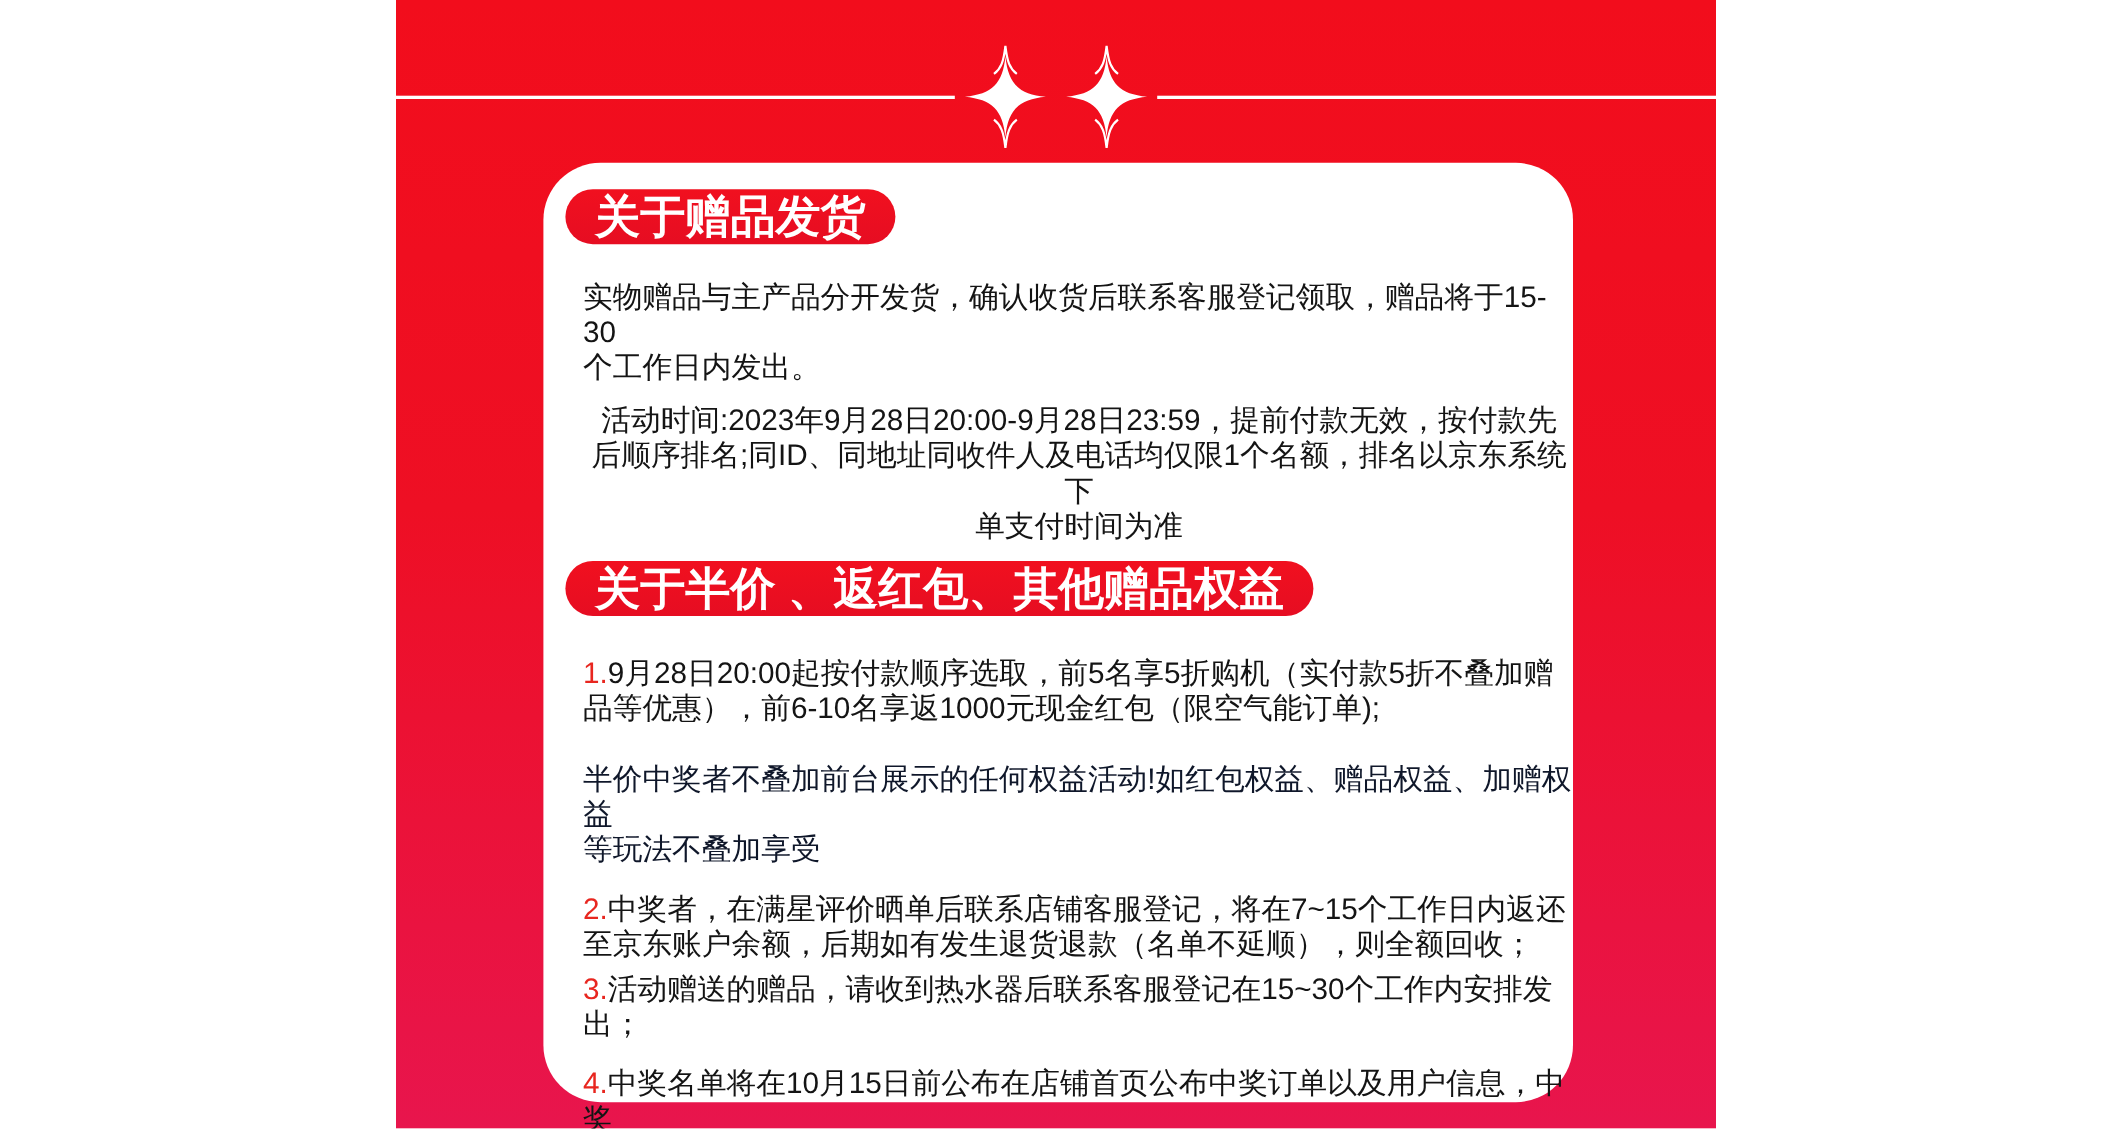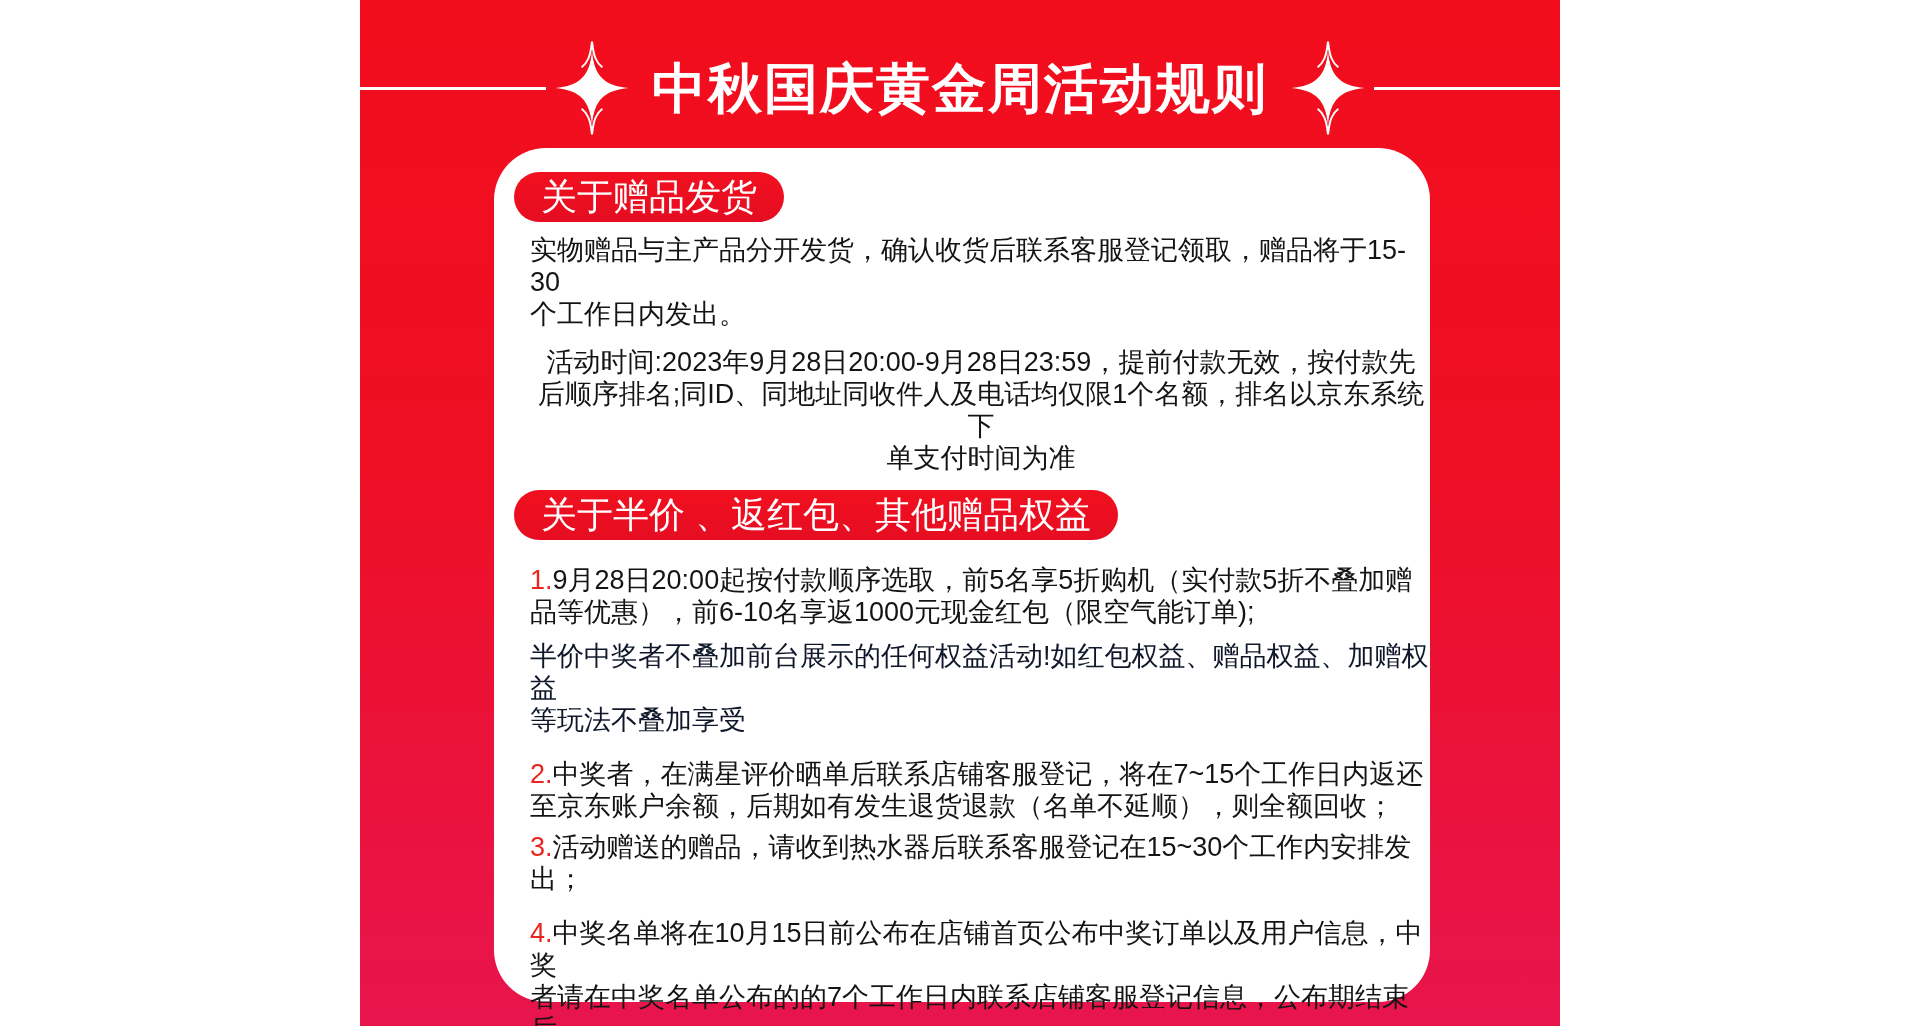--- a/index.html
+++ b/index.html
@@ -48,22 +48,22 @@
     padding: 24px 0 0 36px;
   }
 
   .pill {
     display: block;
     width: fit-content;
     width: -moz-fit-content;
     margin-left: -16px;
     background: linear-gradient(180deg, #f1101f 0%, #e60d22 100%);
     color: #ffffff;
-    font-size: 36px;
-    font-weight: 400;
+    font-size: 41px;
+    font-weight: 700;
     line-height: 50px;
     padding: 0 27px;
     border-radius: 25px;
     white-space: pre;
   }
   .pill.mt30 { margin-top: 30px; }
   .pill.mt16 { margin-top: 16px; }
 
   .para {
     margin: 0;
@@ -71,40 +71,39 @@
     color: #141414;
     font-size: 27px;
     font-weight: 500;
     line-height: 32px;
     white-space: pre-line;
   }
   .para .txt { white-space: pre-line; }
   .num { color: #e8261f; font-weight: 500; }
   .warning { color: #0f172a; }
 
-  .mt14 { margin-top: 12px; }
-  .mt24 { margin-top: 24px; }
+  .mt14 { margin-top: 32px; }
+  .mt24 { margin-top: 36px; }
   .mt16 { margin-top: 16px; text-align: center; }
   .mt6  { margin-top: 22px; }
   .mt9  { margin-top: 9px; }
 </style>
 </head>
 <body>
 
 <div class="page">
   <div class="panel">
 
     <div class="banner">
       <div class="hairline"></div>
       <svg class="sparkle" viewBox="-50 -62 100 124" width="80" height="100" aria-hidden="true">
         <path d="M0,-46 C3,-15 15,-3 46,0 C15,3 3,15 0,46 C-3,15 -15,3 -46,0 C-15,-3 -3,-15 0,-46 Z" fill="#ffffff"></path>
         <path d="M-13,-26 C-5,-32 -2,-40 0,-58 C2,-40 5,-32 13,-26" fill="none" stroke="#ffffff" stroke-width="2.5"></path>
         <path d="M-13,26 C-5,32 -2,40 0,58 C2,40 5,32 13,26" fill="none" stroke="#ffffff" stroke-width="2.5"></path>
       </svg>
-      <h1 class="banner-title">中秋国庆黄金周活动规则</h1>
       <svg class="sparkle" viewBox="-50 -62 100 124" width="80" height="100" aria-hidden="true">
         <path d="M0,-46 C3,-15 15,-3 46,0 C15,3 3,15 0,46 C-3,15 -15,3 -46,0 C-15,-3 -3,-15 0,-46 Z" fill="#ffffff"></path>
         <path d="M-13,-26 C-5,-32 -2,-40 0,-58 C2,-40 5,-32 13,-26" fill="none" stroke="#ffffff" stroke-width="2.5"></path>
         <path d="M-13,26 C-5,32 -2,40 0,58 C2,40 5,32 13,26" fill="none" stroke="#ffffff" stroke-width="2.5"></path>
       </svg>
       <div class="hairline"></div>
     </div>
 
     <div class="card">
 

